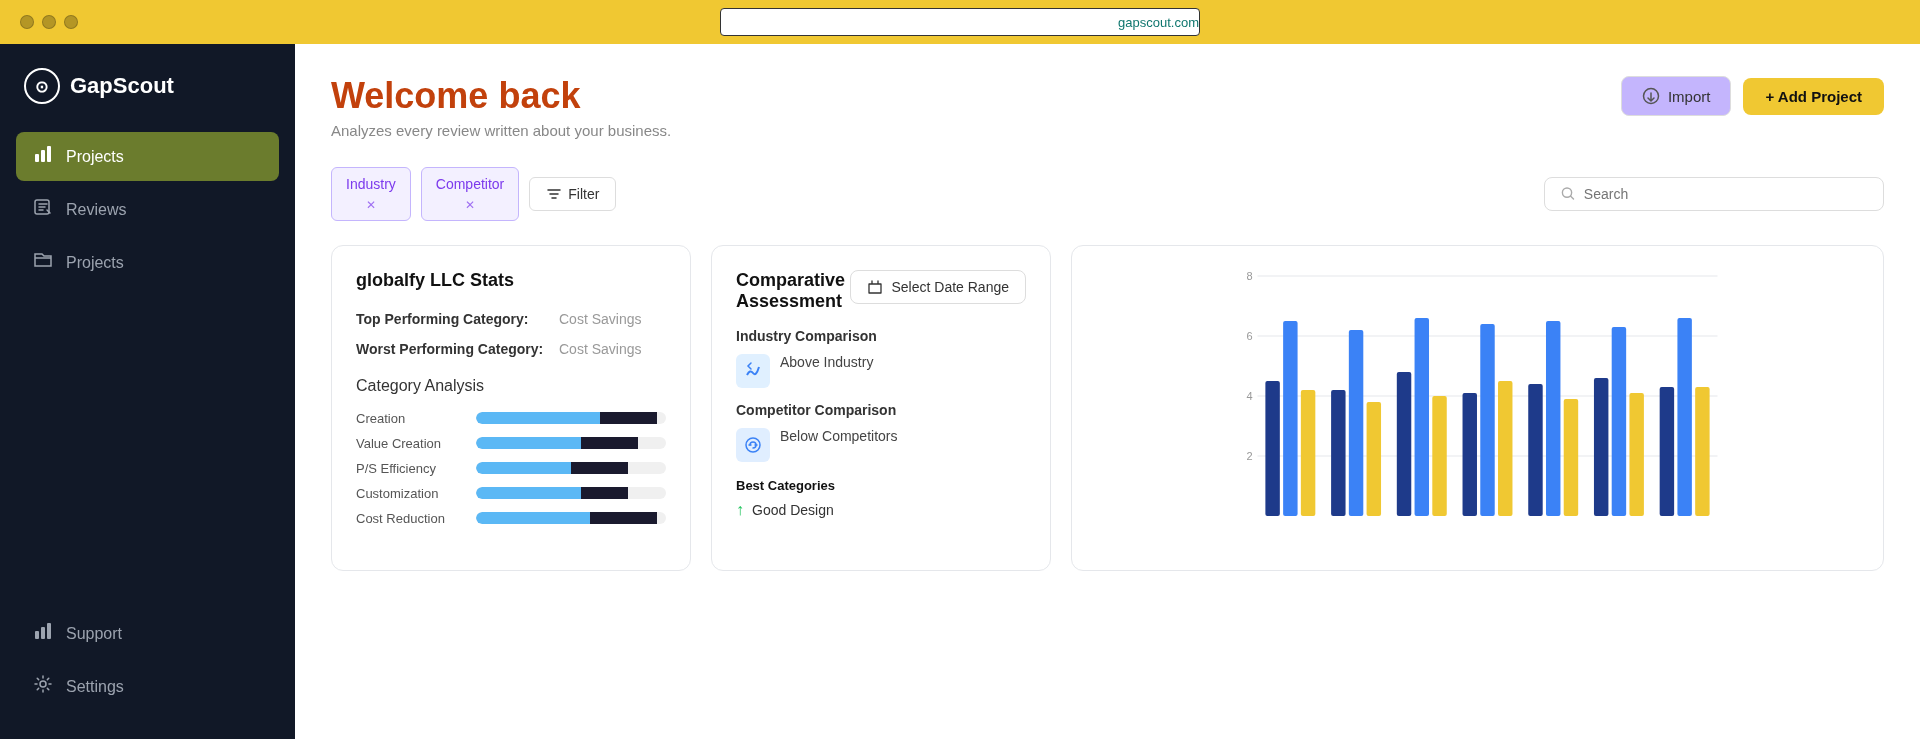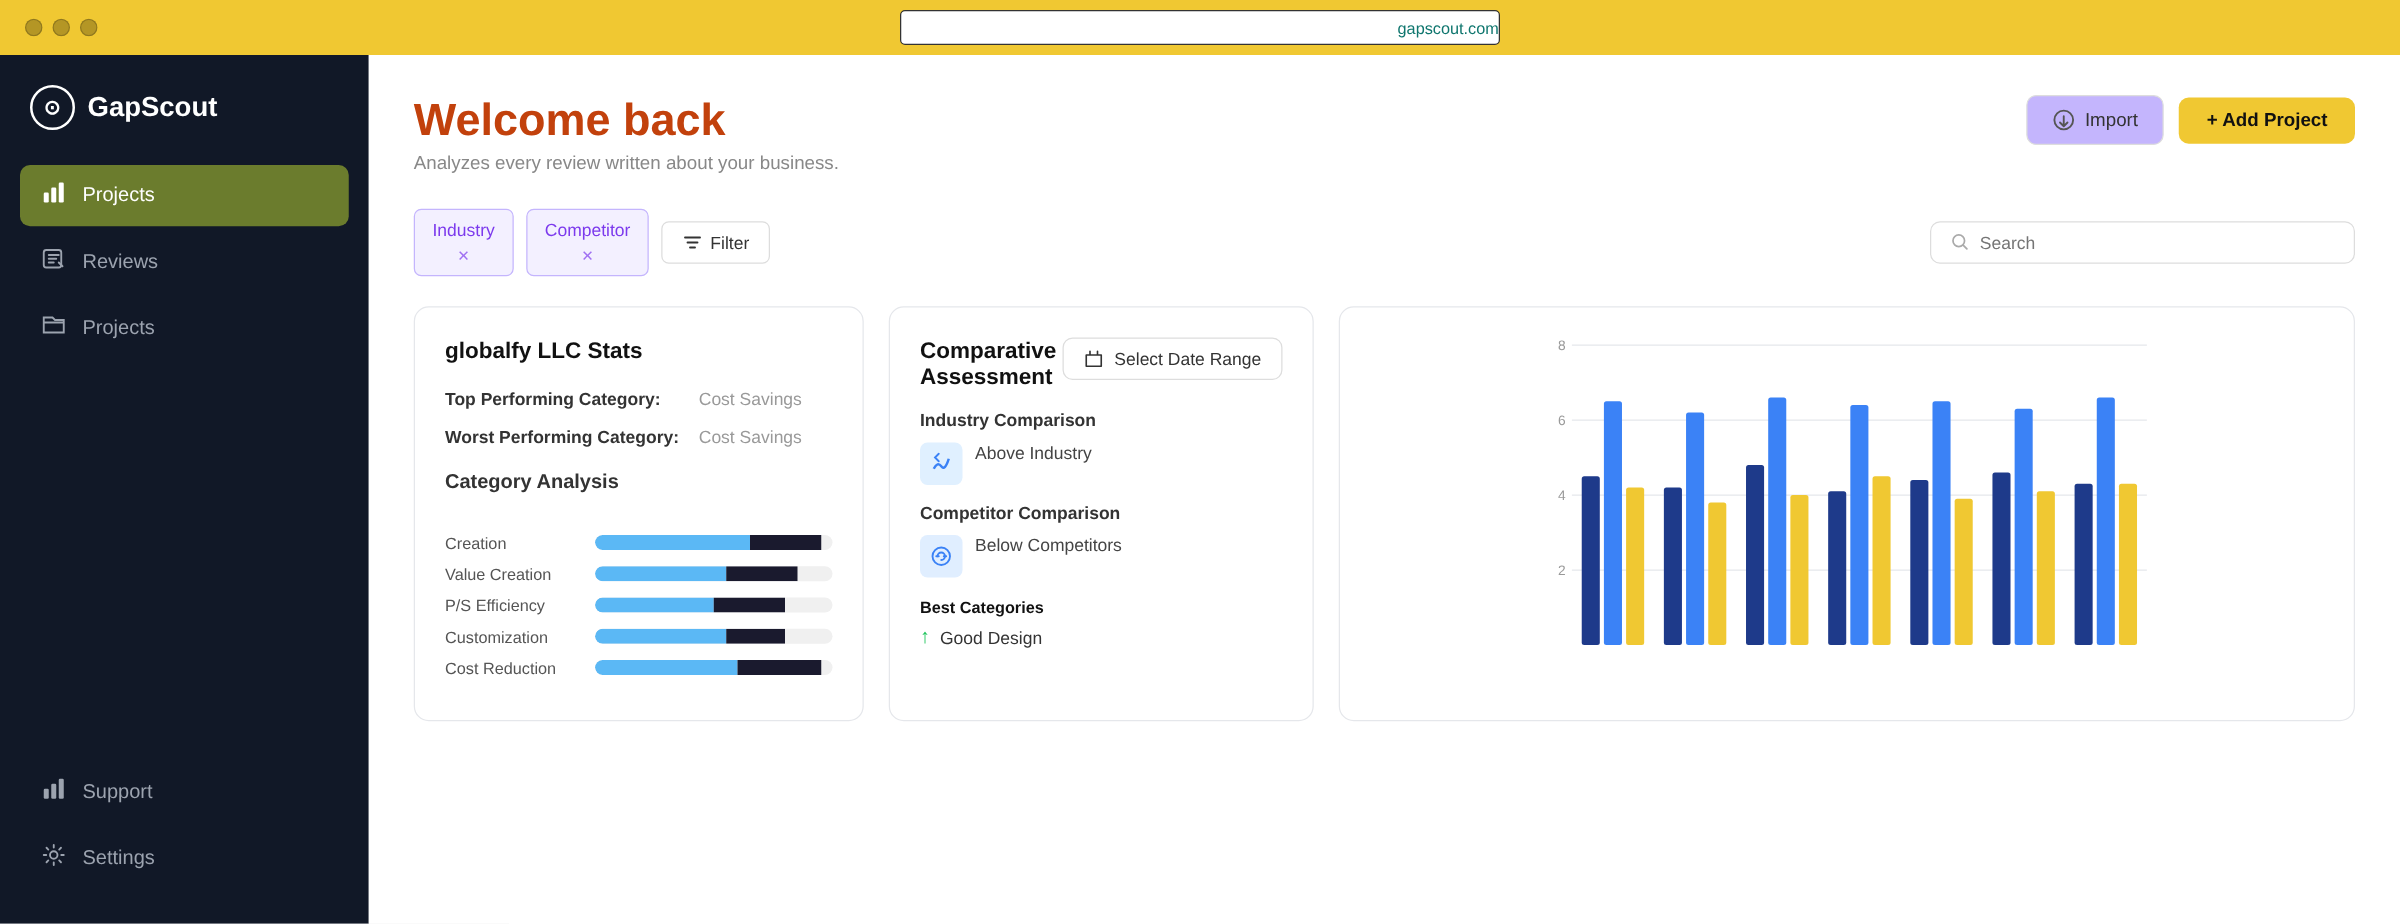--- a/index.html
+++ b/index.html
@@ -245,24 +245,24 @@
       font-weight: 600;
       color: #333;
       min-width: 195px;
     }
     .stat-value {
       font-size: 14px;
       color: #999;
     }
     .category-analysis-title {
       font-size: 16px;
-      font-weight: 700;
+      font-weight: 400;
       color: #333;
       margin-top: 20px;
-      margin-bottom: 32px;
+      margin-bottom: 16px;
     }
     .category-row {
       display: flex;
       align-items: center;
       gap: 10px;
       margin-bottom: 10px;
     }
     .category-label {
       font-size: 13px;
       color: #555;

